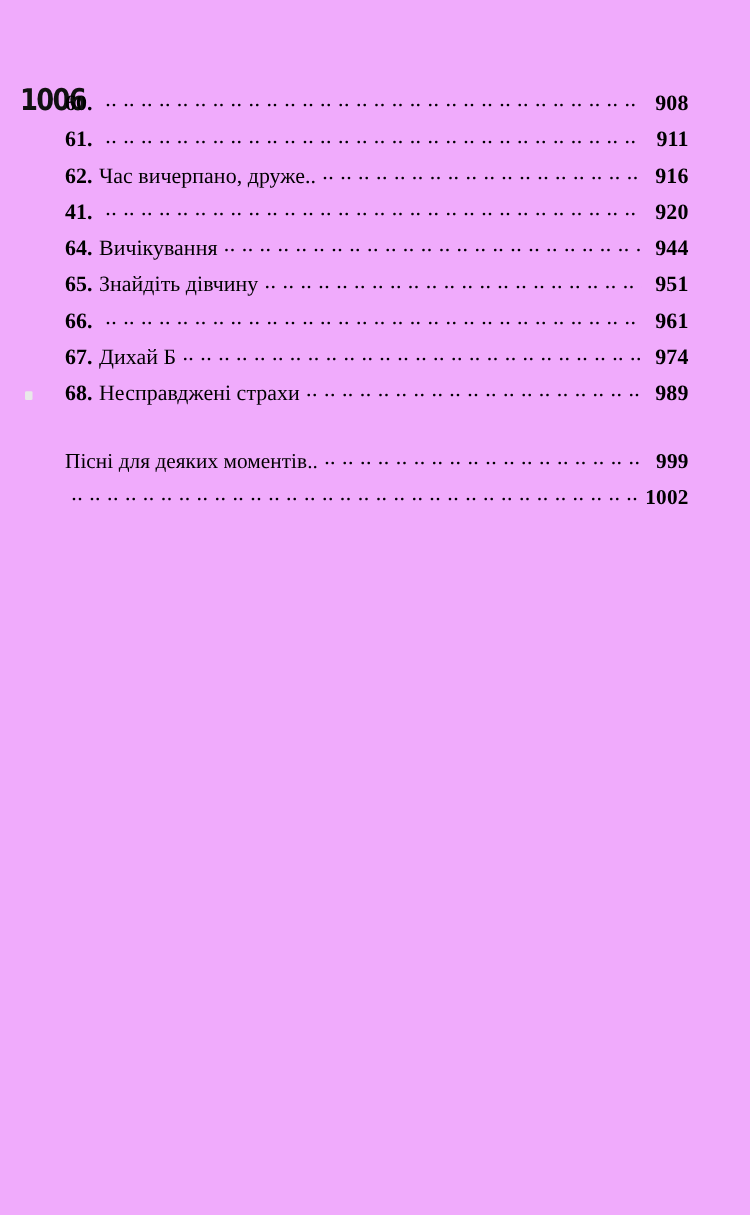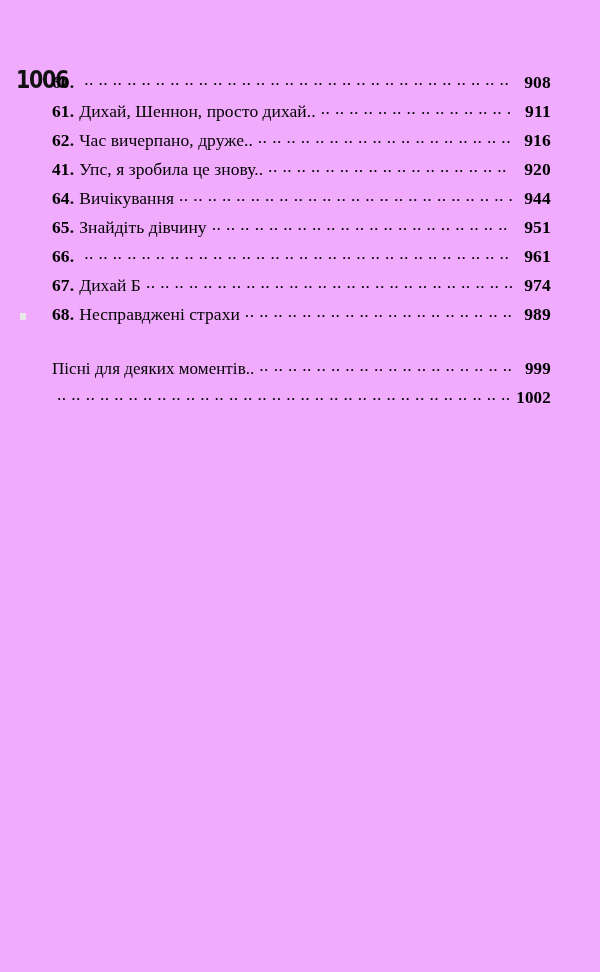--- a/index.html
+++ b/index.html
@@ -139,35 +139,33 @@
   <div class="toc">
 
     <div class="toc-entry">
       <span class="toc-num">60.</span>
       <span class="leader"></span>
       <span class="toc-page">908</span>
     </div>
 
     <div class="toc-entry">
       <span class="toc-num">61.</span>
-      <span class="toc-title">Дихай, Шеннон, просто дихай..</span>
       <span class="leader"></span>
       <span class="toc-page">911</span>
     </div>
 
     <div class="toc-entry">
       <span class="toc-num">62.</span>
       <span class="toc-title">Час вичерпано, друже..</span>
       <span class="leader"></span>
       <span class="toc-page">916</span>
     </div>
 
     <div class="toc-entry">
       <span class="toc-num">41.</span>
-      <span class="toc-title">Упс, я зробила це знову..</span>
       <span class="leader"></span>
       <span class="toc-page">920</span>
     </div>
 
     <div class="toc-entry">
       <span class="toc-num">64.</span>
       <span class="toc-title">Вичікування</span>
       <span class="leader"></span>
       <span class="toc-page">944</span>
     </div>

